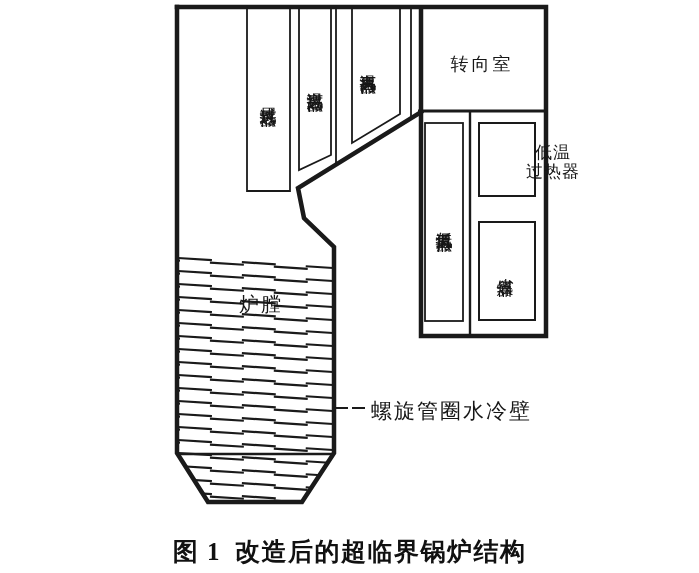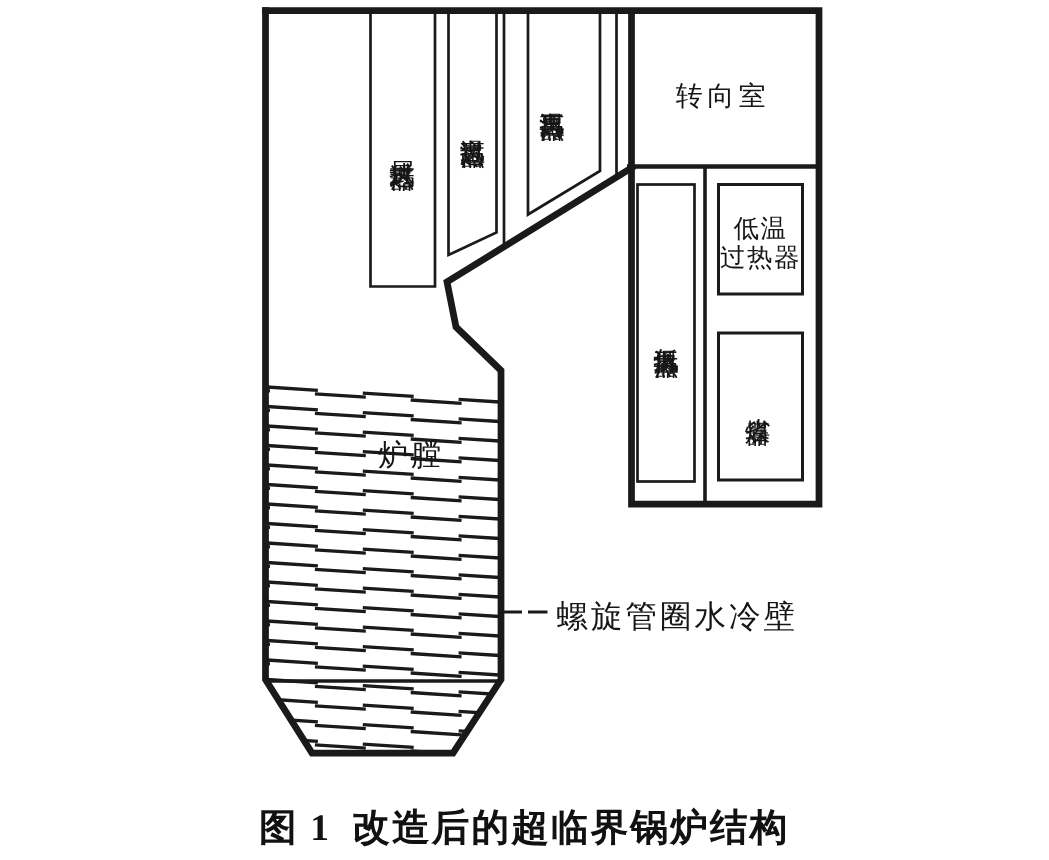--- a/index.html
+++ b/index.html
@@ -12,22 +12,22 @@
   .ln{stroke:var(--line,#1a1a1a);fill:none;stroke-linejoin:miter;}
   .w45{stroke-width:4.5;stroke-linecap:square;}
   .w30{stroke-width:3;}
   .w24{stroke-width:2.4;}
   .w20{stroke-width:2;}
   .w18{stroke-width:1.8;}
   .label{position:absolute;transform:translate(-50%,-50%);white-space:nowrap;
          font-size:17px;line-height:1.12;letter-spacing:1px;color:#161616;}
   .vert{writing-mode:vertical-rl;text-orientation:upright;}
   .lbl-turning{font-size:18px;letter-spacing:3px;}
-  .lbl-furnace{font-size:20px;letter-spacing:2px;margin-left:13px;}
-  .lbl-lts{text-align:center;line-height:19px;letter-spacing:1px;}
+  .lbl-furnace{font-size:20px;letter-spacing:2px;}
+  .lbl-lts{text-align:center;line-height:19px;letter-spacing:1px;margin-left:46px;}
   .lbl-spiral{position:absolute;transform:translate(0,-50%);font-size:21px;
               letter-spacing:2px;white-space:nowrap;color:#161616;}
   .caption{position:absolute;left:0;top:535px;width:699px;text-align:center;
            font-family:"Liberation Serif","DejaVu Serif",serif;font-weight:bold;
            font-size:25px;letter-spacing:1.5px;color:#111;}
   .caption .figno{margin-right:14px;text-align:center;}
 </style>
 </head>
 <body>
 

